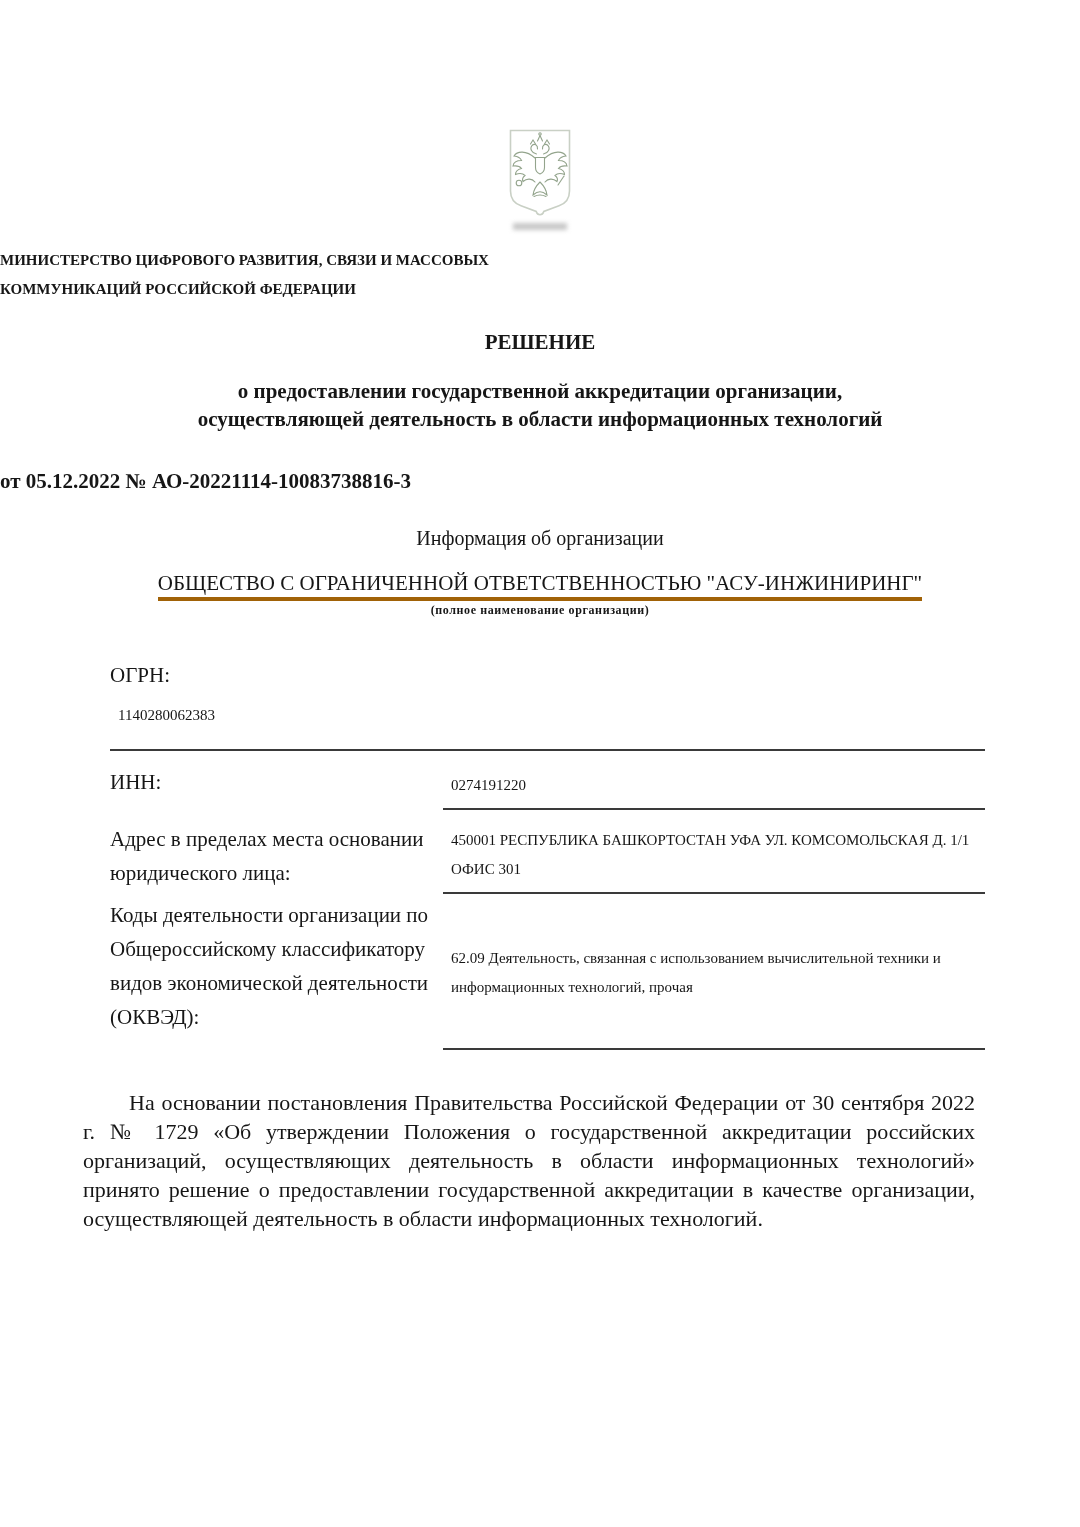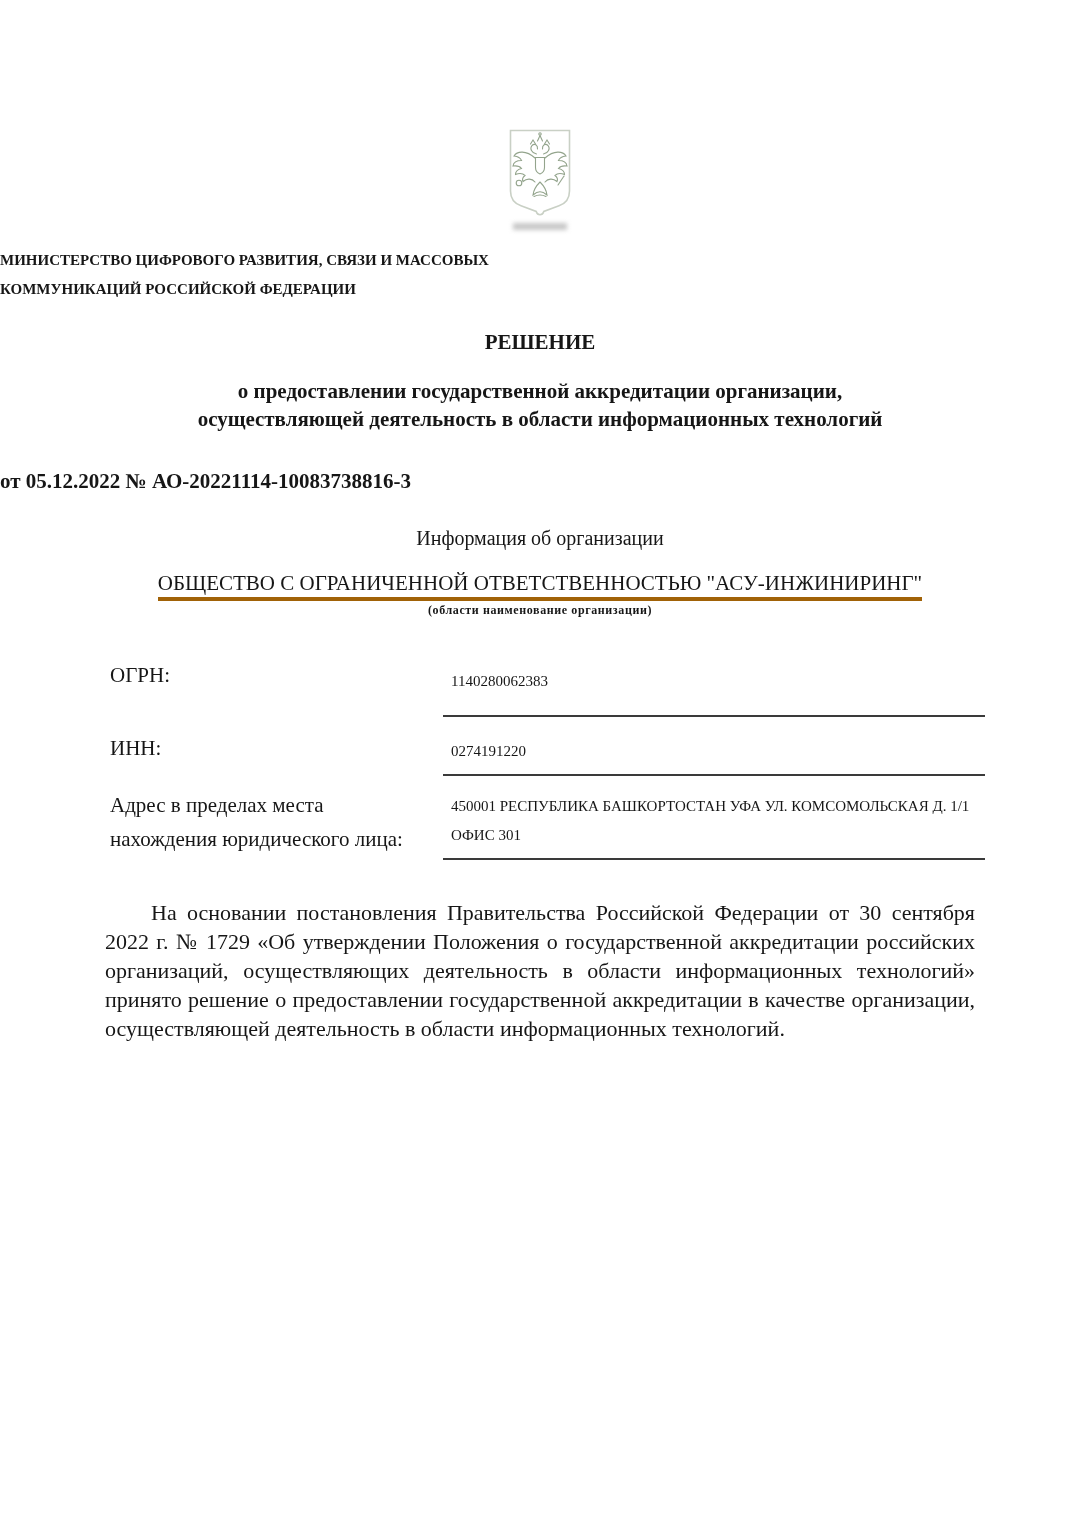--- a/index.html
+++ b/index.html
@@ -41,30 +41,30 @@
   .field-row { display: flex; align-items: stretch; }
   .field-label {
     width: 333px; padding-right: 14px; flex: none;
     font-size: 21px; line-height: 34px;
   }
   .field-value {
     flex: 1; border-bottom: 2px solid #3a3a3a;
     font-size: 15px; line-height: 29px; padding-left: 8px;
   }
   .row-ogrn  .field-value { padding-top: 9px;  padding-bottom: 19px; }
-  .row-ogrn  { margin-bottom: 14px; }
+  .row-ogrn  { margin-bottom: 14px; flex-direction: column; }
   .row-inn   .field-value { padding-top: 6px;  padding-bottom: 8px; }
   .row-inn   { margin-bottom: 12px; }
   .row-address .field-value { padding-top: 4px; padding-bottom: 8px; }
   .row-address { margin-bottom: 4px; }
   .row-okved .field-value { padding-top: 46px; padding-bottom: 46px; }
 
   
   .body-paragraph {
-    margin: 38px 105px 0 105px;
+    margin: 38px 105px 0 83px;
     font-size: 22px; line-height: 29px;
     text-align: justify; text-indent: 46px;
   }
 </style>
 </head>
 <body>
 
 <div class="page">
 
   <div class="emblem-wrap">
@@ -96,37 +96,41 @@
   <div class="decision-subtitle">о предоставлении государственной аккредитации организации,
 осуществляющей деятельность в области информационных технологий</div>
 
   <div class="date-line">от 05.12.2022 № АО-20221114-10083738816-3</div>
 
   <div class="info-heading">Информация об организации</div>
 
   <div class="org-name">
     <span>ОБЩЕСТВО С ОГРАНИЧЕННОЙ ОТВЕТСТВЕННОСТЬЮ "АСУ-ИНЖИНИРИНГ"</span>
   </div>
-  <div class="org-caption">(области наименование организации)</div>
+  <div class="org-caption">(полное наименование организации)</div>
 
   <div class="fields">
 
     <div class="field-row row-ogrn">
       <div class="field-label">ОГРН:</div>
       <div class="field-value">1140280062383</div>
     </div>
 
     <div class="field-row row-inn">
       <div class="field-label">ИНН:</div>
       <div class="field-value">0274191220</div>
     </div>
 
     <div class="field-row row-address">
-      <div class="field-label">Адрес в пределах места нахождения юридического лица:</div>
+      <div class="field-label">Адрес в пределах места основании юридического лица:</div>
       <div class="field-value">450001 РЕСПУБЛИКА БАШКОРТОСТАН УФА УЛ. КОМСОМОЛЬСКАЯ Д. 1/1 ОФИС 301</div>
     </div>
 
+    <div class="field-row row-okved">
+      <div class="field-label">Коды деятельности организации по Общероссийскому классификатору видов экономической деятельности (ОКВЭД):</div>
+      <div class="field-value">62.09 Деятельность, связанная с использованием вычислительной техники и информационных технологий, прочая</div>
+    </div>
 
   </div>
 
   <div class="body-paragraph">На основании постановления Правительства Российской Федерации от 30 сентября 2022 г. № 1729 «Об утверждении Положения о государственной аккредитации российских организаций, осуществляющих деятельность в области информационных технологий» принято решение о предоставлении государственной аккредитации в качестве организации, осуществляющей деятельность в области информационных технологий.</div>
 
 </div>
 
 </body></html>

